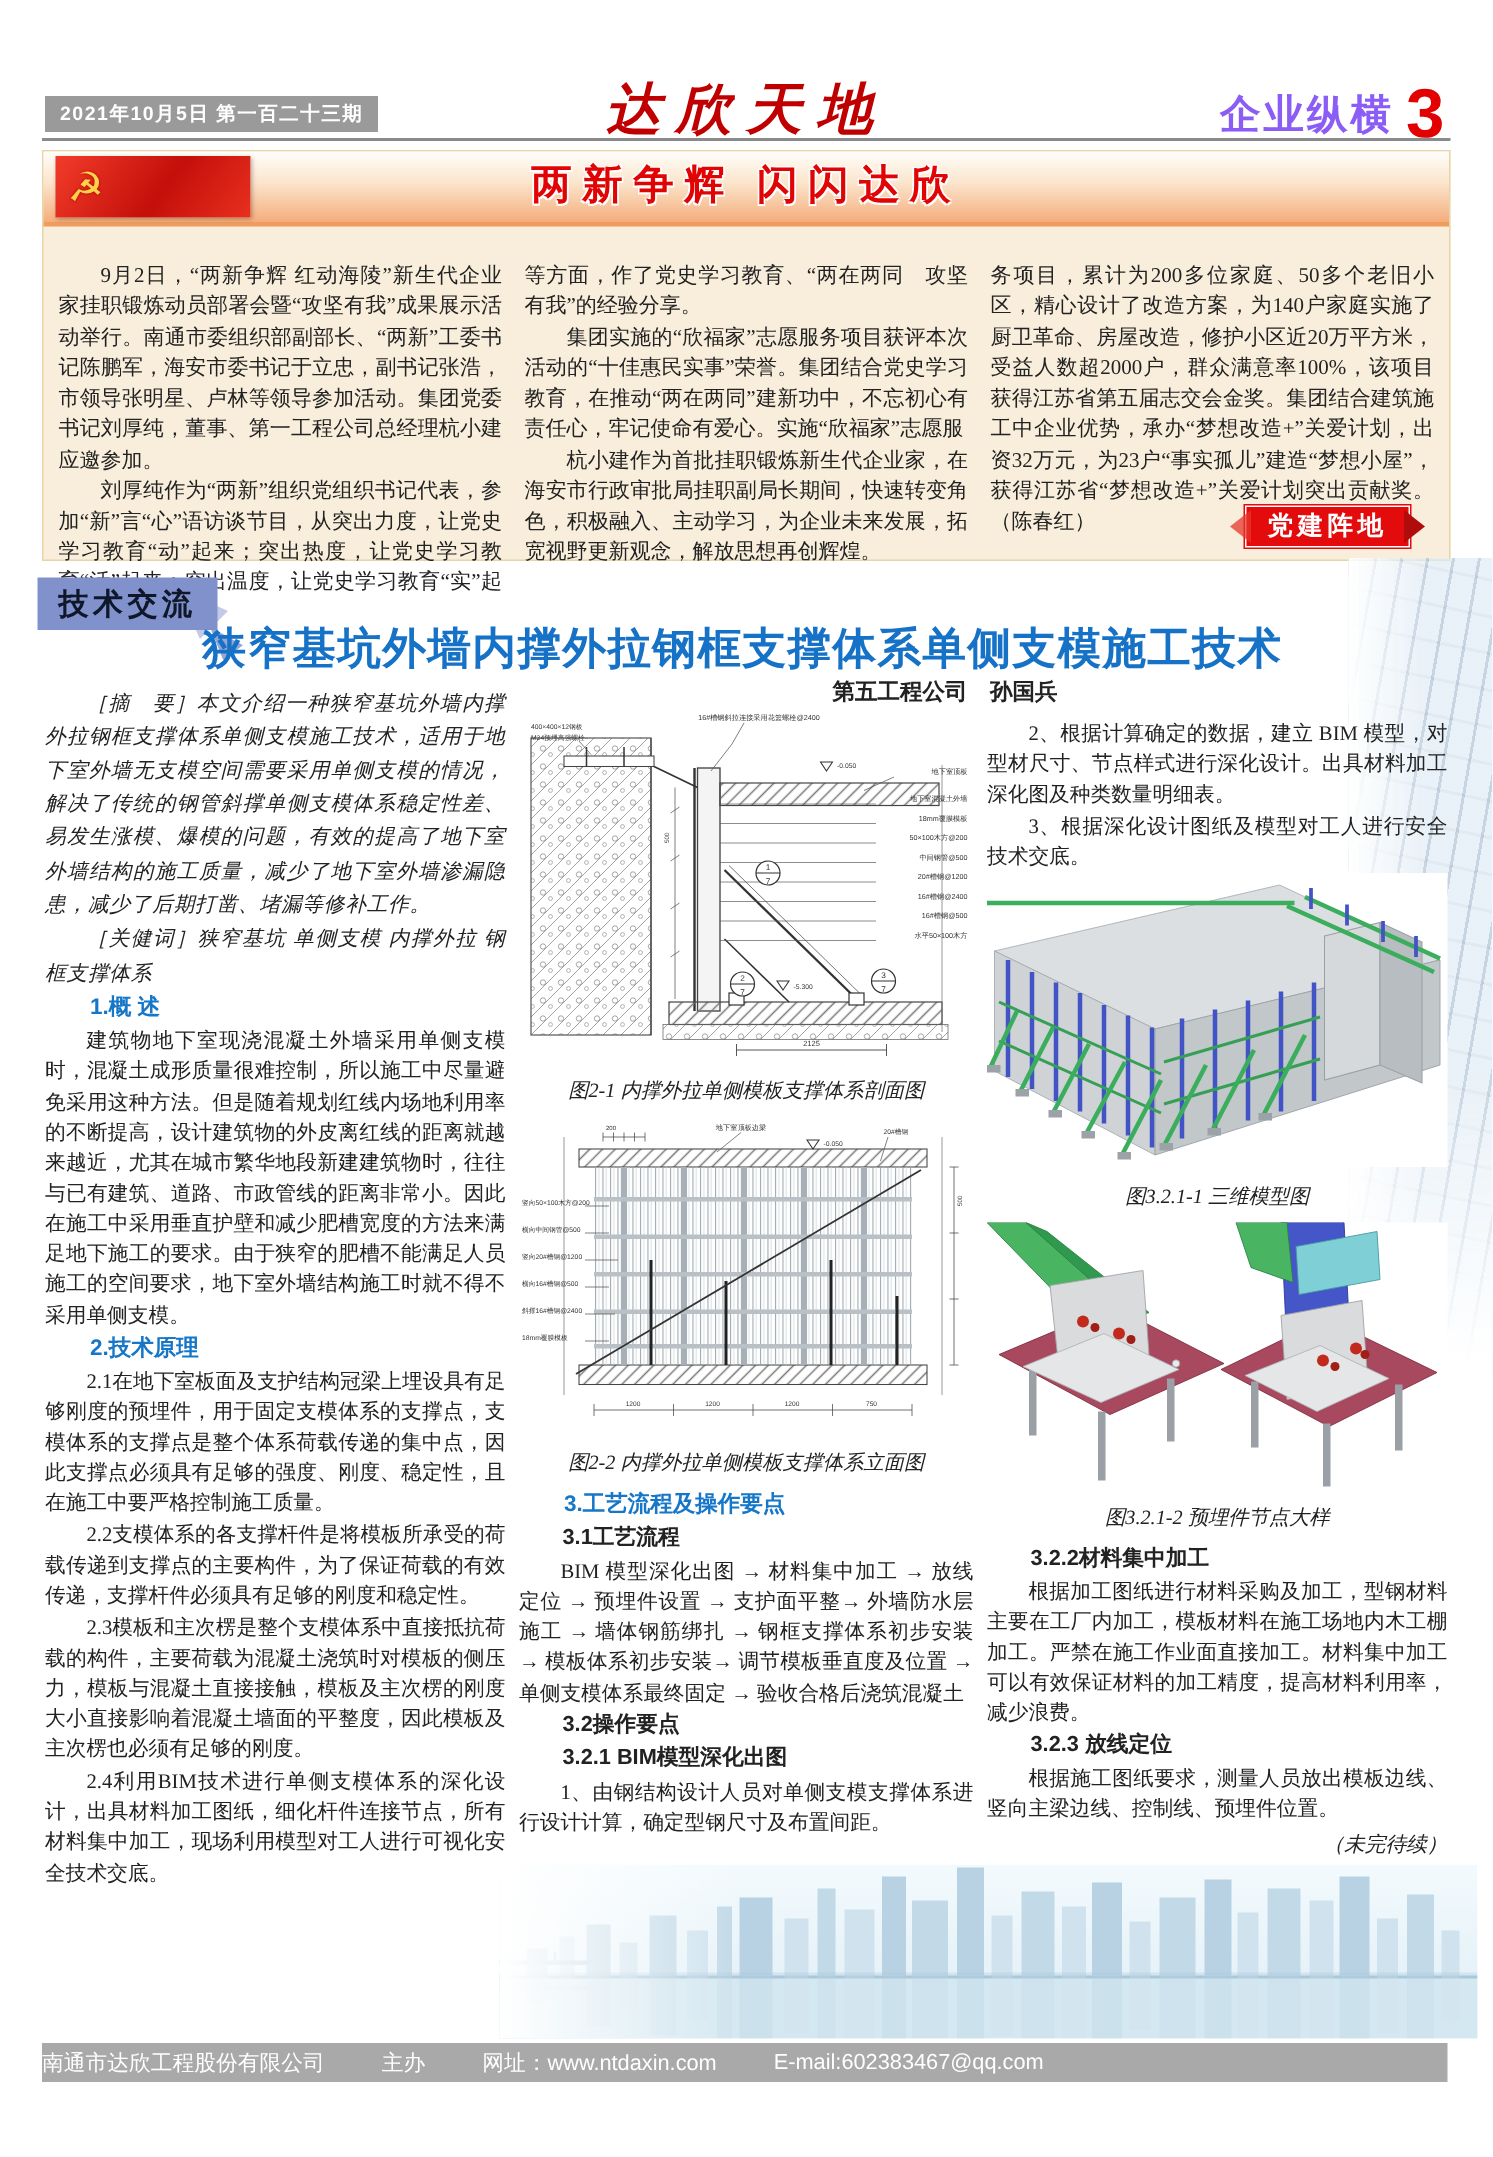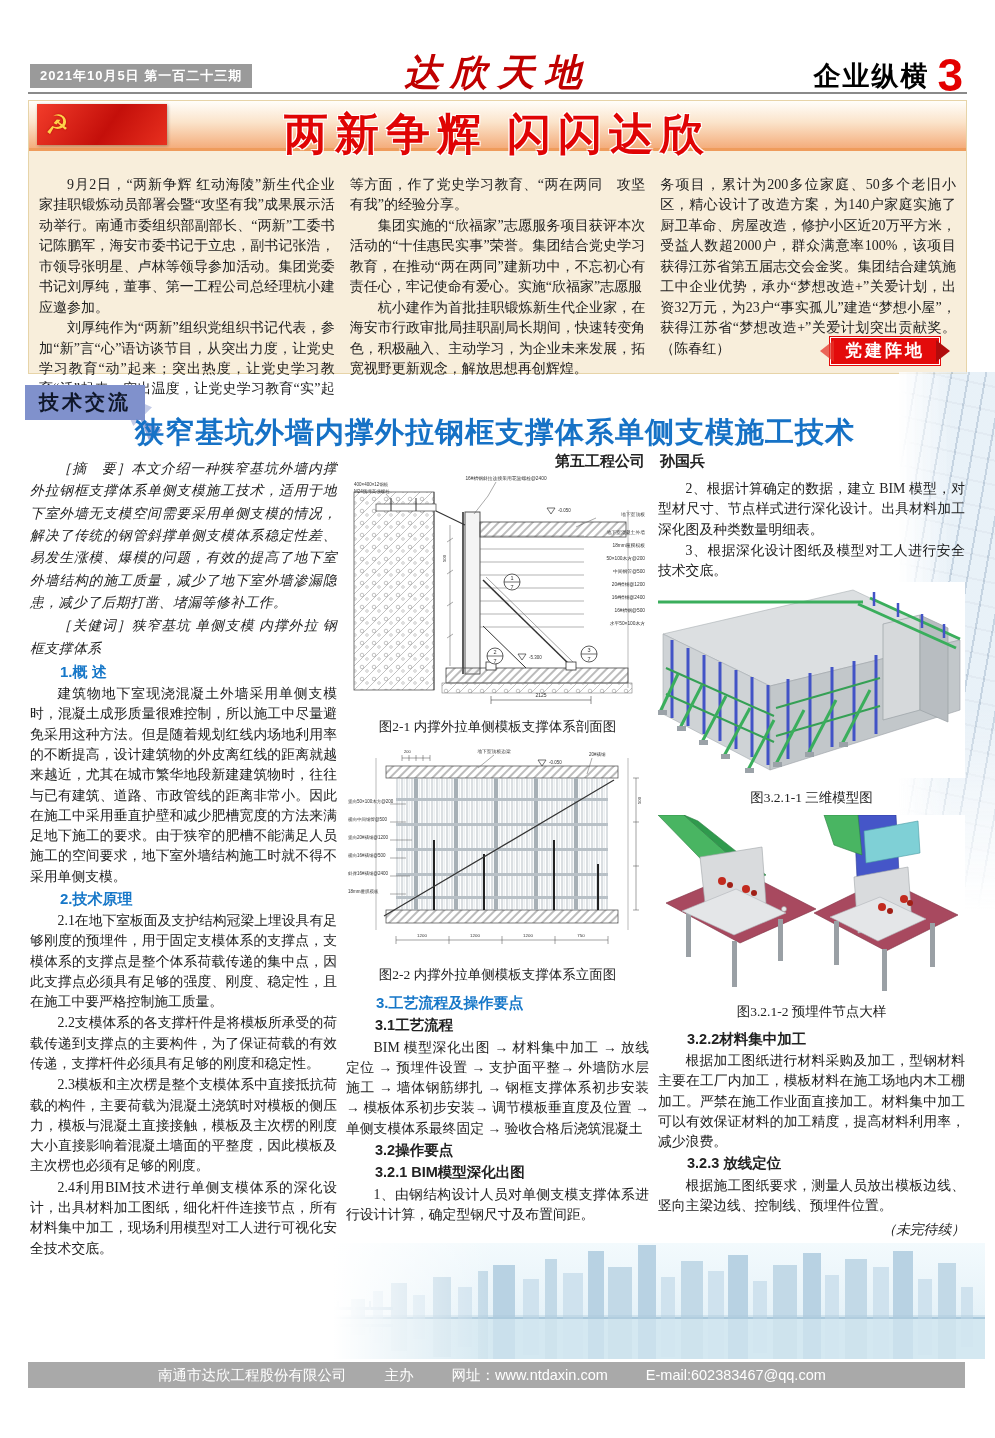--- a/index.html
+++ b/index.html
@@ -6,31 +6,31 @@
   .page{position:relative;width:995px;height:1438px;background:#fff;overflow:hidden;
         font-family:"Liberation Serif","DejaVu Serif",serif;color:#222;}
   
   .date-box{position:absolute;left:30px;top:64px;background:#9a9a9a;color:#fff;
             font-family:"Liberation Sans",sans-serif;font-size:13px;font-weight:bold;
             padding:3px 10px;letter-spacing:1px;text-align:right;}
   .masthead{position:absolute;left:0;right:0;top:48px;text-align:center;color:#c00000;
             font-size:37px;font-weight:bold;font-style:italic;letter-spacing:10px;
             font-family:"DejaVu Serif",serif;}
   .section-wrap{position:absolute;right:32px;top:56px;display:flex;align-items:flex-end;gap:8px;}
-  .section-label{font-size:27px;font-weight:bold;letter-spacing:2px;color:#000000;}
+  .section-label{font-size:27px;font-weight:bold;letter-spacing:2px;color:#8b5cf6;}
   .page-no{font-size:46px;line-height:38px;font-weight:bold;color:#e30000;
            font-family:"Liberation Sans",sans-serif;}
   .header-rule{position:absolute;left:28px;right:28px;top:92px;border-top:2px solid #8a8a8a;}
   
   .news-box{position:absolute;left:28px;top:100px;width:937px;height:272px;
             background:#f8eedb;border:1px solid #e7d4a8;}
   .banner{position:relative;height:47px;border-bottom:3px solid #ef9c5c;
           background:linear-gradient(180deg,#fffefb 0%,#fbe4cb 45%,#f4ad7c 100%);}
   .banner-title{position:absolute;left:0;right:0;top:4px;text-align:center;
-          font-family:"Liberation Sans",sans-serif;font-weight:bold;font-size:44px;
+          font-family:"Liberation Sans",sans-serif;font-weight:bold;font-size:27px;
           color:#e00404;letter-spacing:7px;
           text-shadow:-1px -1px 0 #fff,1px -1px 0 #fff,-1px 1px 0 #fff,1px 1px 0 #fff;}
   .emblem{position:absolute;left:8px;top:3px;width:130px;height:41px;
           background:linear-gradient(125deg,#f23c2a 0%,#c40f0a 55%,#e8301f 100%);
           box-shadow:1px 1px 3px rgba(0,0,0,.3);display:flex;align-items:center;}
   .emblem .star{color:#ffd24a;font-size:27px;margin-left:8px;text-shadow:0 0 2px #a00;}
   .news-cols{display:flex;gap:15px;padding:24px 10px 0 10px;}
   .news-col{width:300px;font-size:14px;line-height:1.46;text-align:justify;}
   .news-col p{margin:0;text-indent:2em;}
   .news-col p.noind{text-indent:0;}
@@ -58,35 +58,35 @@
   .col{position:absolute;font-size:13.8px;line-height:1.47;text-align:justify;}
   .col-left{left:30px;top:458px;width:307px;}
   .col-mid{left:346px;top:470px;width:303px;}
   .col-right{left:658px;top:479px;width:307px;z-index:2;}
   .col p{margin:0 0 1px 0;text-indent:2em;}
   .abstract{font-style:italic;letter-spacing:.5px;line-height:1.62;}
   .h-blue{color:#1677c8;font-family:"Liberation Sans",sans-serif;font-weight:bold;
           font-size:15px;margin:5px 0 3px 0;text-indent:2em;}
   .h-bold{font-family:"Liberation Sans",sans-serif;font-weight:bold;font-size:14.5px;
           margin:5px 0 3px 0;text-indent:2em;}
-  .fig-cap{text-align:center;font-size:13.5px;text-indent:0!important;margin:3px 0 7px 0!important;}
+  .fig-cap{text-align:center;font-size:13.5px;text-indent:0!important;margin:3px 0 7px 0!important;font-style:italic;}
   .tbc{text-align:right;font-style:italic;margin-top:4px!important;text-indent:0!important;}
   .figure{background:#fff;}
   
   .facade{position:absolute;right:0;top:372px;width:96px;height:560px;z-index:0;opacity:.85;
     background-image:
       linear-gradient(to bottom,rgba(255,255,255,0) 60%,#fff 96%),
       linear-gradient(to right,#fff 0%,rgba(255,255,255,0) 55%),
       repeating-linear-gradient(100deg,rgba(140,165,190,.45) 0 2px,rgba(228,238,246,.6) 2px 17px),
       repeating-linear-gradient(12deg,rgba(140,165,190,.4) 0 2px,rgba(208,226,240,.55) 2px 24px);}
   .skyline{position:absolute;left:333px;top:1243px;width:652px;height:116px;z-index:0;}
   
   .footer-bar{position:absolute;left:28px;top:1362px;width:937px;height:26px;background:#a9a9a9;
       color:#fff;font-family:"Liberation Sans",sans-serif;font-size:14.5px;
-      display:flex;align-items:center;gap:38px;padding-left:130px;box-sizing:border-box;}
+      display:flex;align-items:center;gap:38px;box-sizing:border-box;}
   .footer-bar span{white-space:nowrap;}
   svg text{font-family:"Liberation Sans",sans-serif;fill:#333;}
 </style>
 </head>
 <body>
 
 <div class="page">
 
   <div class="date-box">2021年10月5日  第一百二十三期</div>
   <div class="masthead">达欣天地</div>

